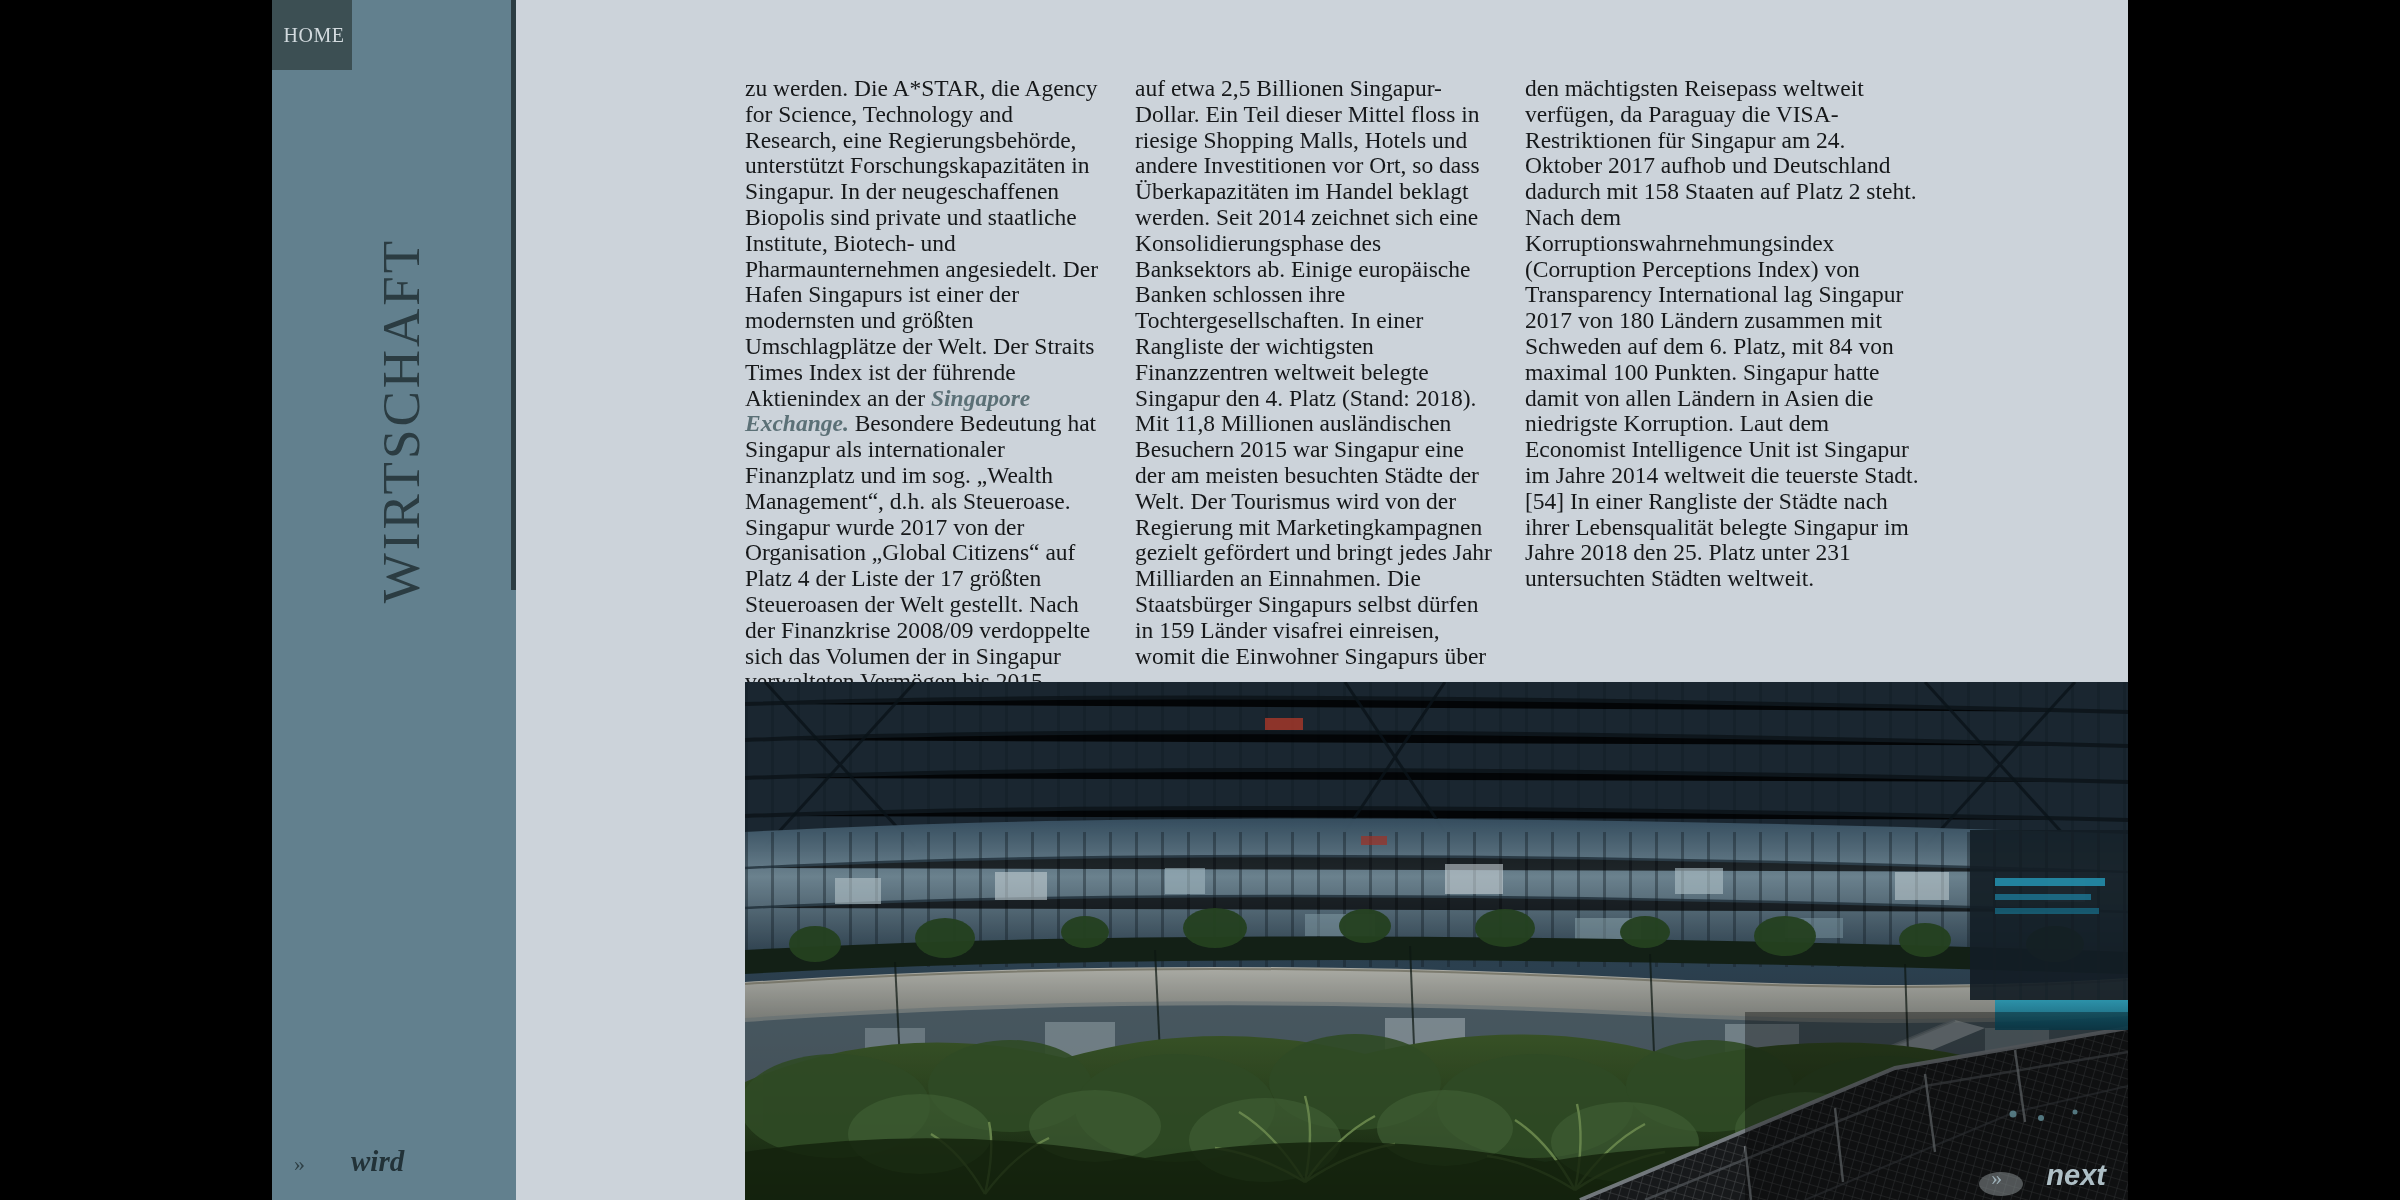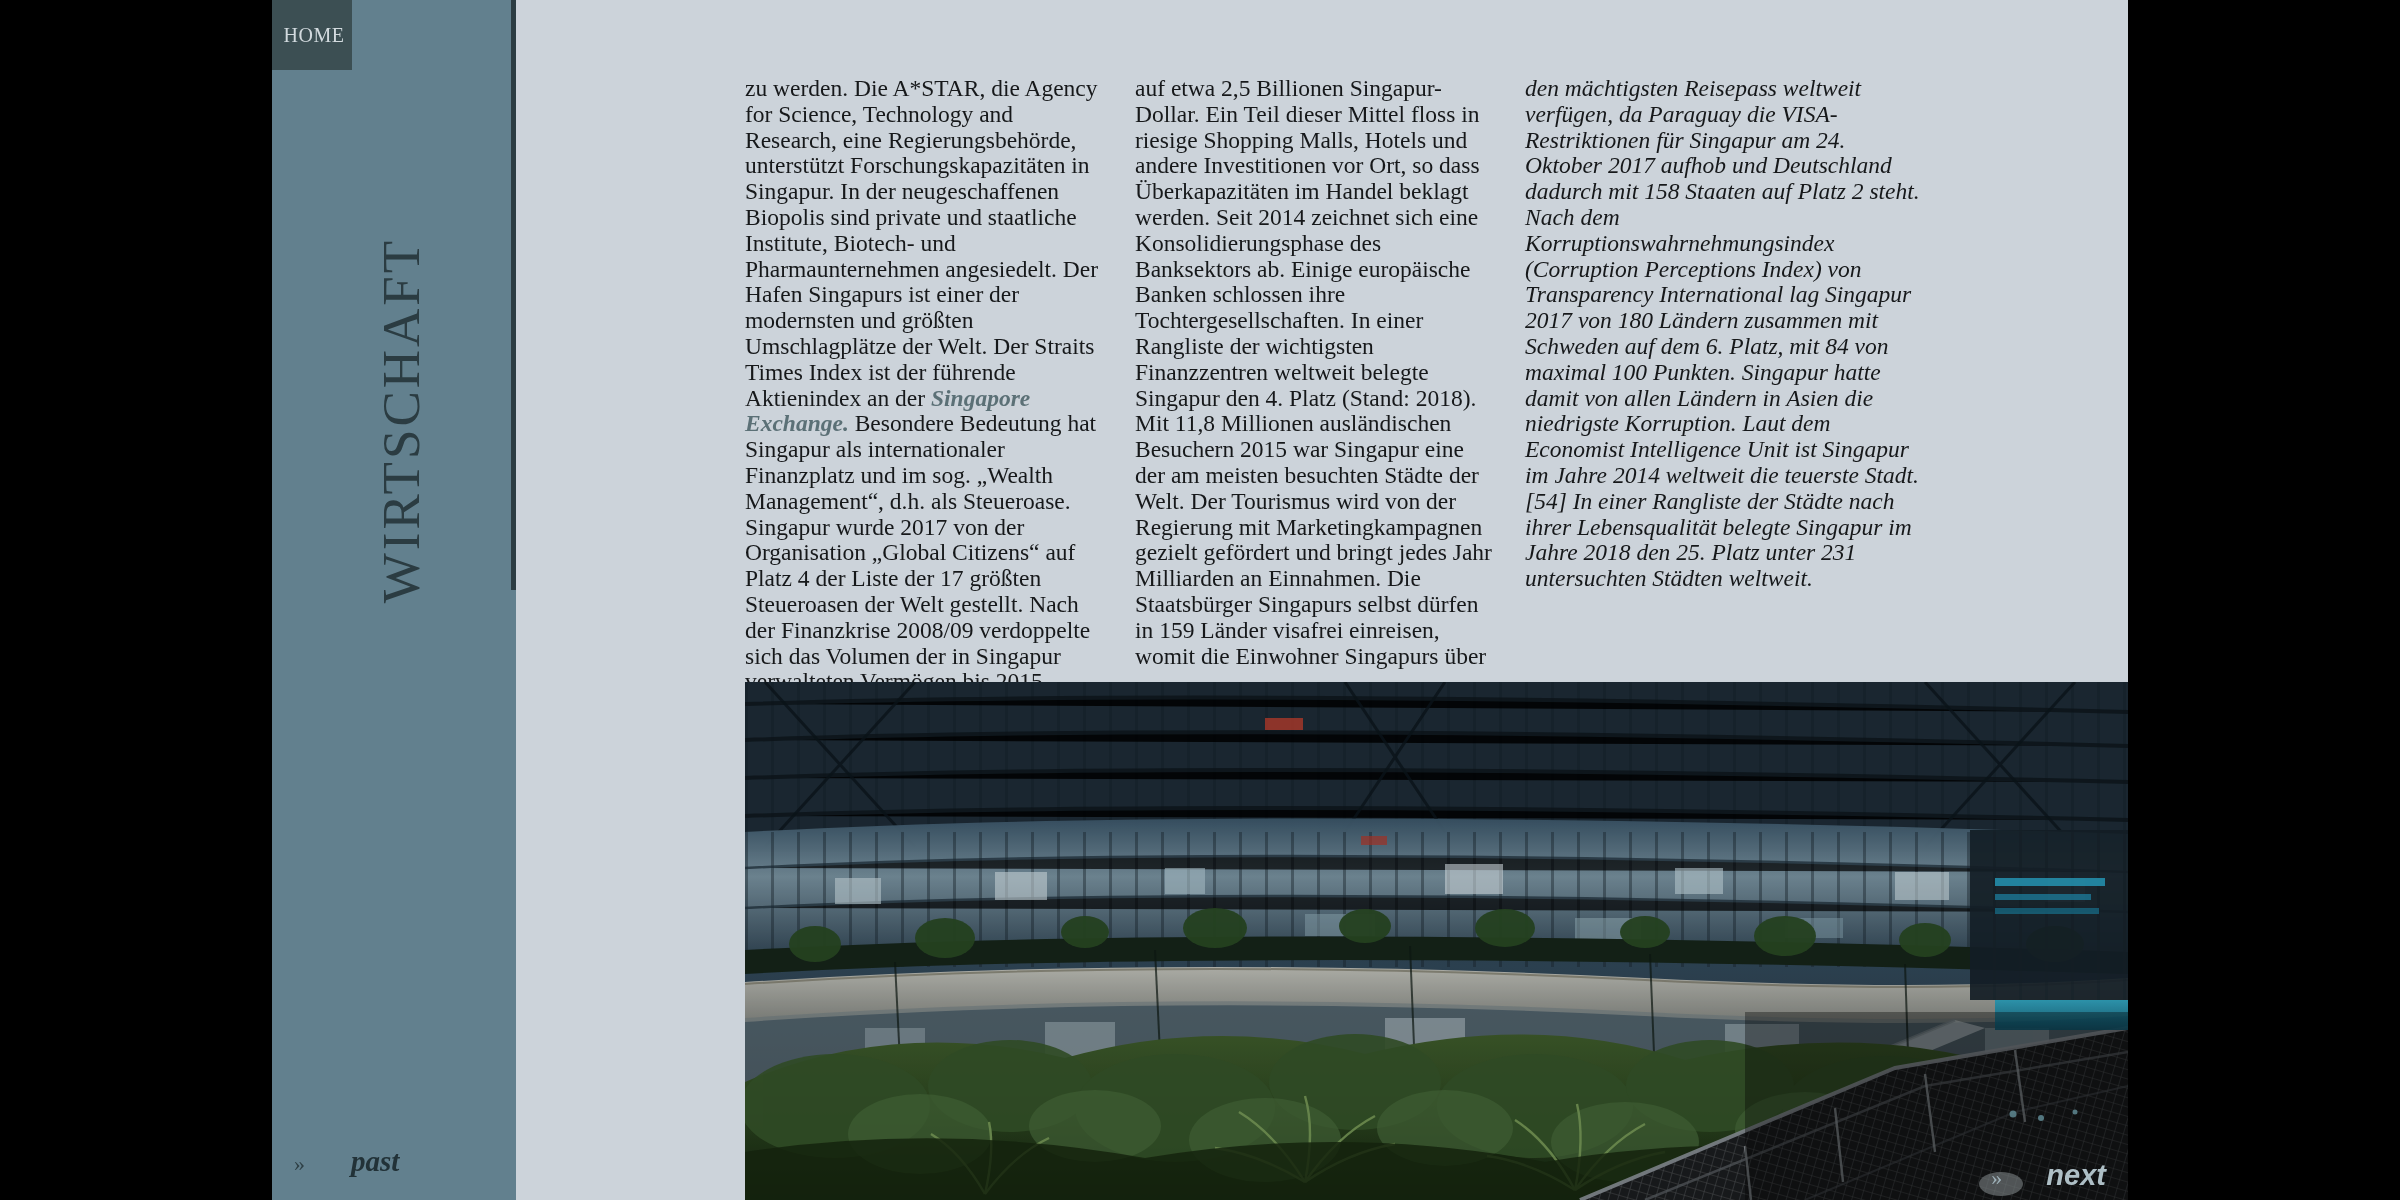--- a/index.html
+++ b/index.html
@@ -142,21 +142,21 @@
 
   .column {
     font-family: "Liberation Serif", "DejaVu Serif", serif;
     font-size: 23.5px;
     line-height: 25.8px;
     color: #16181a;
     box-sizing: border-box;
   }
   .column.c1 { width: 390px; padding-right: 32px; }
   .column.c2 { width: 390px; padding-right: 32px; }
-  .column.c3 { width: 400px; font-style: italic; }
+  .column.c3 { width: 400px; }
 
   .column p { margin: 0; }
 
   .inline-link {
     color: #5b7076;
     font-style: italic;
     font-weight: 700;
   }
 
   
@@ -214,21 +214,21 @@
       <span class="home-button-label">HOME</span>
     </div>
 
     <div class="section-title">
       <span class="section-title-text">Wirtschaft</span>
     </div>
 
 
     <div class="prev-nav">
       <span class="prev-chevron">»</span>
-      <span class="prev-label">past</span>
+      <span class="prev-label">wird</span>
     </div>
   </div>
 
   <div class="sidebar-divider"></div>
 
   <div class="page">
 
     <div class="columns">
       <div class="column c1">
         <p><span>zu werden. Die A*STAR, die Agency for Science, Technology and Research, eine Regierungsbehörde, unterstützt Forschungskapazitäten in Singapur. In der neugeschaffenen Biopolis sind private und staatliche Institute, Biotech- und Pharmaunternehmen angesiedelt. Der Hafen Singapurs ist einer der modernsten und größten Umschlagplätze der Welt. Der Straits Times Index ist der führende Aktienindex an der </span><span class="inline-link">Singapore Exchange.</span><span> Besondere Bedeutung hat Singapur als internationaler Finanzplatz und im sog. „Wealth Management“, d.h. als Steueroase. Singapur wurde 2017 von der Organisation „Global Citizens“ auf Platz 4 der Liste der 17 größten Steueroasen der Welt gestellt. Nach der Finanzkrise 2008/09 verdoppelte sich das Volumen der in Singapur verwalteten Vermögen bis 2015</span></p>

